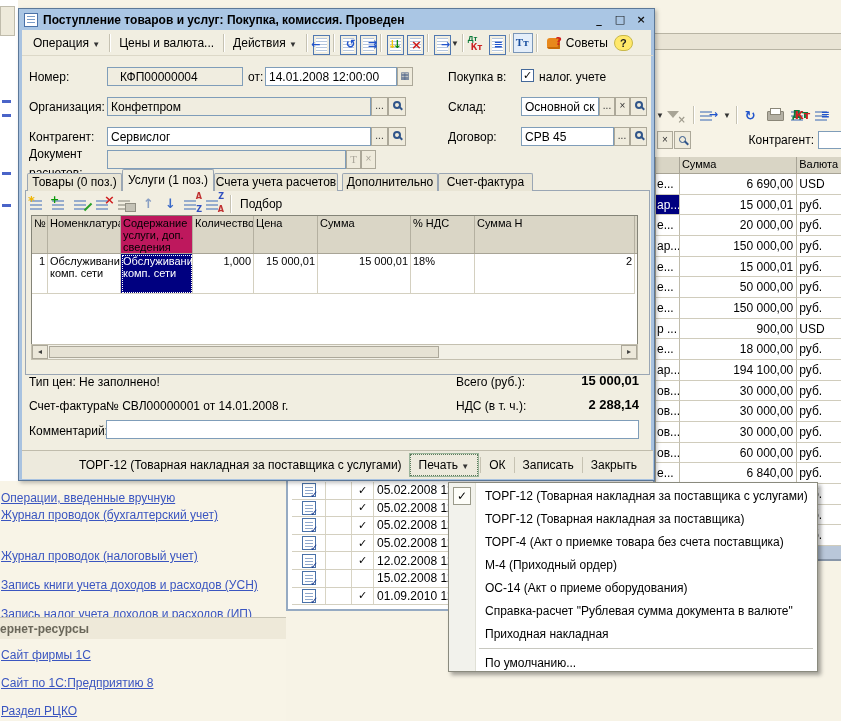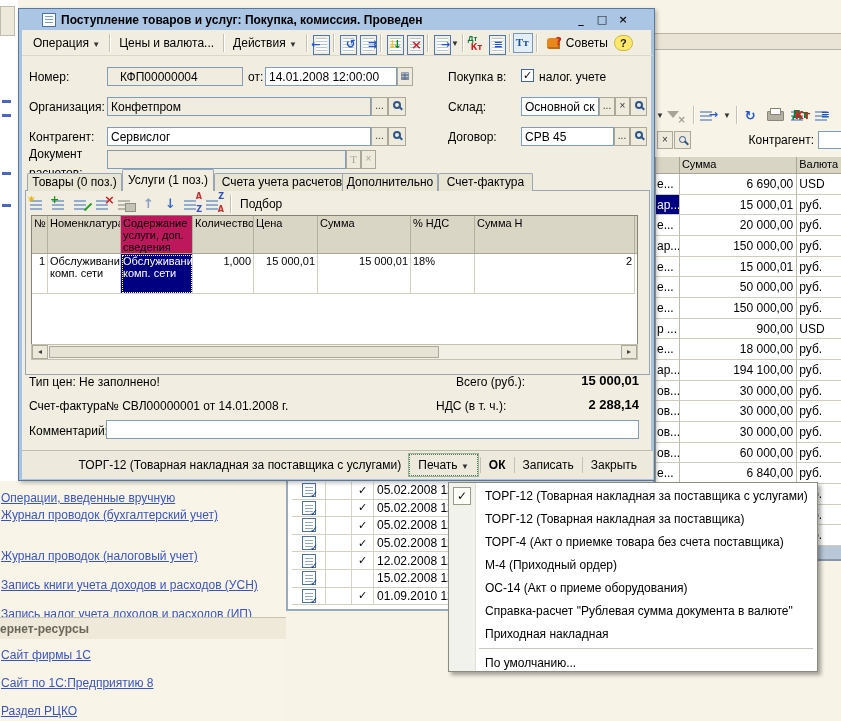--- a/index.html
+++ b/index.html
@@ -91,21 +91,21 @@
   .print-icon::after { content:""; position:absolute; width:9px; height:5px; background:#fff; border:1px solid #8a8678; top:1px; left:4px; }
   .report-icon::after { content:"≡"; color:#2255cc; right:3px; bottom:2px; }
   .caret { font-size:8px; color:#333; }
   .mag { display:inline-block; position:relative; width:8px; height:8px; border:2px solid #30558a; border-radius:50%; }
   .mag::after { content:""; position:absolute; width:5px; height:2px; background:#30558a; transform:rotate(45deg); right:-4px; bottom:-2px; }
 
   
   .dialog { left:18px; top:8px; width:637px; height:473px; background:#f1eee1; border:1px solid #5c7898; z-index:5;
     box-shadow:inset 3px 0 0 #a8c2e0, inset -3px 0 0 #a8c2e0, inset 0 -3px 0 #a8c2e0, 2px 2px 4px rgba(0,0,0,.25); }
   .dlg-title { position:absolute; left:0; top:0; width:100%; height:21px; background:linear-gradient(180deg,#c8daf0,#9fbcе0 60%,#9cb9dd);
-    background-color:#aac6e4; display:flex; align-items:center; padding:0 23px; font-weight:bold; }
+    background-color:#aac6e4; display:flex; align-items:center; padding:0 5px; font-weight:bold; }
   .win-ico { width:14px; height:14px; background:#fff; border:1px solid #4a72a8; margin-right:5px; position:relative; }
   .win-ico::after { content:""; position:absolute; left:2px; top:2px; width:8px; height:7px; background:repeating-linear-gradient(180deg,#7a9cc8 0 1px,transparent 1px 3px); }
   .win-btns { margin-left:auto; display:flex; gap:5px; }
   .win-btn { width:16px; height:14px; text-align:center; font:bold 11px "DejaVu Sans",sans-serif; line-height:13px; color:#111; cursor:pointer; }
   .dlg-toolbar { position:absolute; left:3px; top:22px; width:631px; height:25px; display:flex; align-items:center; padding-left:5px; border-bottom:1px solid #dcd8c8; }
   .menu-item { padding:2px 6px; white-space:nowrap; cursor:pointer; }
   .lbl { position:absolute; white-space:nowrap; }
   .inp { position:absolute; height:19px; background:#fff; border:1px solid #7f9db9; font:12px "Liberation Sans",sans-serif; padding:0 3px; }
   .inp.ro { background:#f0ede0; }
   .fbtn { position:absolute; height:19px; background:#efebdc; border:1px solid #aca899; text-align:center; font-size:10px; line-height:16px; color:#333; cursor:pointer; }
@@ -470,38 +470,38 @@
       <span class="hs-btn" style="left:0;">◂</span>
       <span class="hs-thumb"></span>
       <span class="hs-btn" style="right:0;">▸</span>
     </div>
 
     <span class="lbl" style="left:10px;top:366px;">Тип цен: Не заполнено!</span>
     <span class="lbl" style="left:437px;top:366px;">Всего (руб.):</span>
     <span class="bold-val" style="left:480px;top:364px;width:140px;">15 000,01</span>
     <span class="lbl" style="left:10px;top:390px;">Счет-фактура:</span>
     <span class="lbl" style="left:87px;top:390px;">№ СВЛ00000001 от 14.01.2008 г.</span>
-    <span class="lbl" style="left:417px;top:390px;text-align:right;">НДС (в т. ч.):</span>
+    <span class="lbl" style="left:437px;top:390px;text-align:right;">НДС (в т. ч.):</span>
     <span class="bold-val" style="left:480px;top:388px;width:140px;">2 288,14</span>
     <span class="lbl" style="left:10px;top:415px;">Комментарий:</span>
     <input class="inp" style="left: 87px; top: 411px; width: 533px;" value="">
 
     <div class="btn-bar">
       <span style="white-space:nowrap;margin-right:6px;">ТОРГ-12 (Товарная накладная за поставщика с услугами)</span>
       <span class="bar-btn print-btn"><span>Печать</span> <span class="caret">▼</span></span>
       <span class="bar-sep"></span>
-      <span class="bar-btn" style="font-weight:bold;">ОК</span>
+      <span class="bar-btn" style="font-weight:normal;">ОК</span>
       <span class="bar-sep"></span>
       <span class="bar-btn">Записать</span>
       <span class="bar-sep"></span>
       <span class="bar-btn">Закрыть</span>
     </div>
   <div class="tab" style="left: 8px; width: 95px;">Товары (0 поз.)</div>
       <div class="tab active" style="left: 103px; width: 92px;">Услуги (1 поз.)</div>
-      <div class="tab" style="left: 195px; width: 136px;">Счета учета расчетов</div>
+      <div class="tab" style="left: 195px; width: 124px;">Счета учета расчетов</div>
       <div class="tab" style="left: 323px; width: 96px;">Дополнительно</div>
       <div class="tab" style="left: 419px; width: 95px;">Счет-фактура</div>
     </div>
 
   <div class="abs print-menu">
     <div class="pm-gutter"></div>
     <div id="menu-items">
         <div class="pm-item" style="top: 2px;">ТОРГ-12 (Товарная накладная за поставщика с услугами)</div>
         <span class="pm-check" style="top: 4px;">✓</span>
         <div class="pm-item" style="top: 25px;">ТОРГ-12 (Товарная накладная за поставщика)</div>

